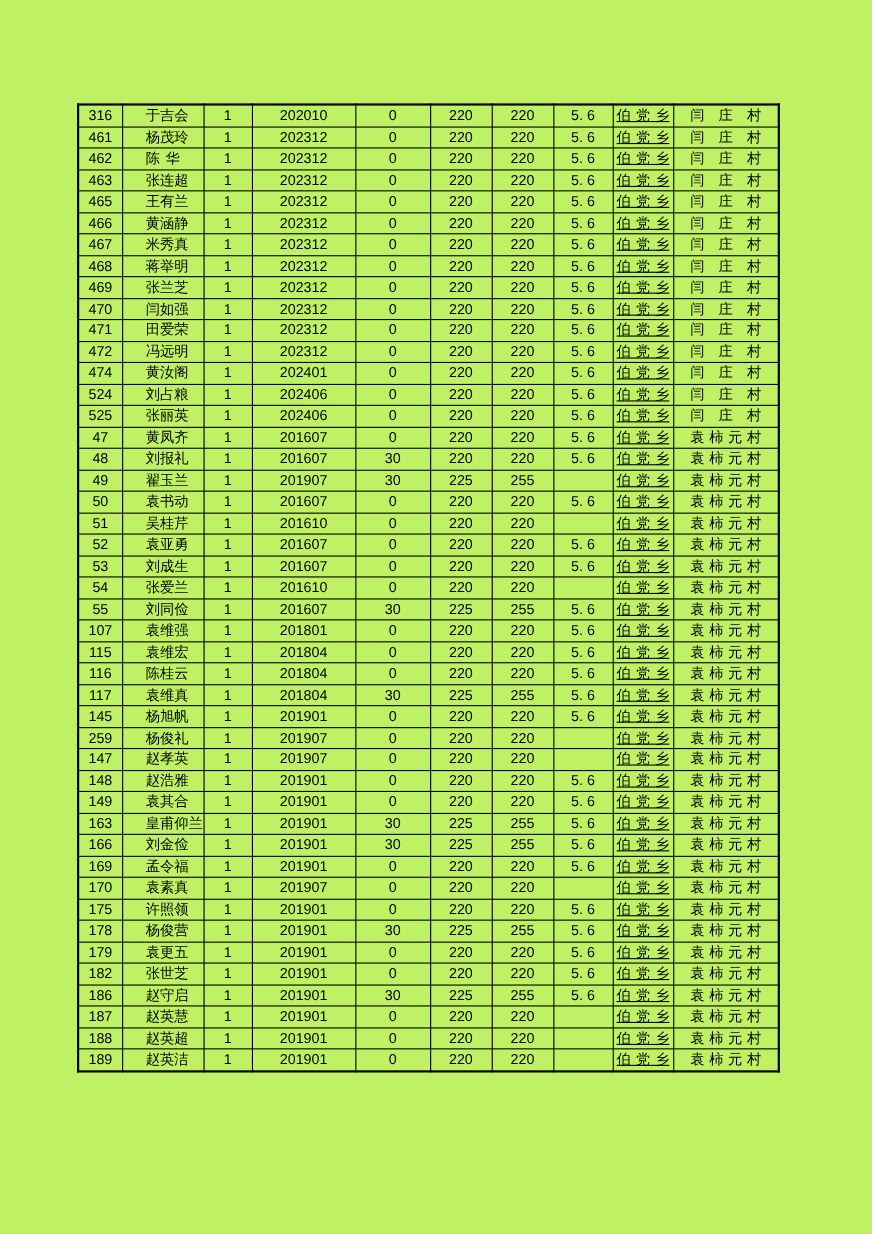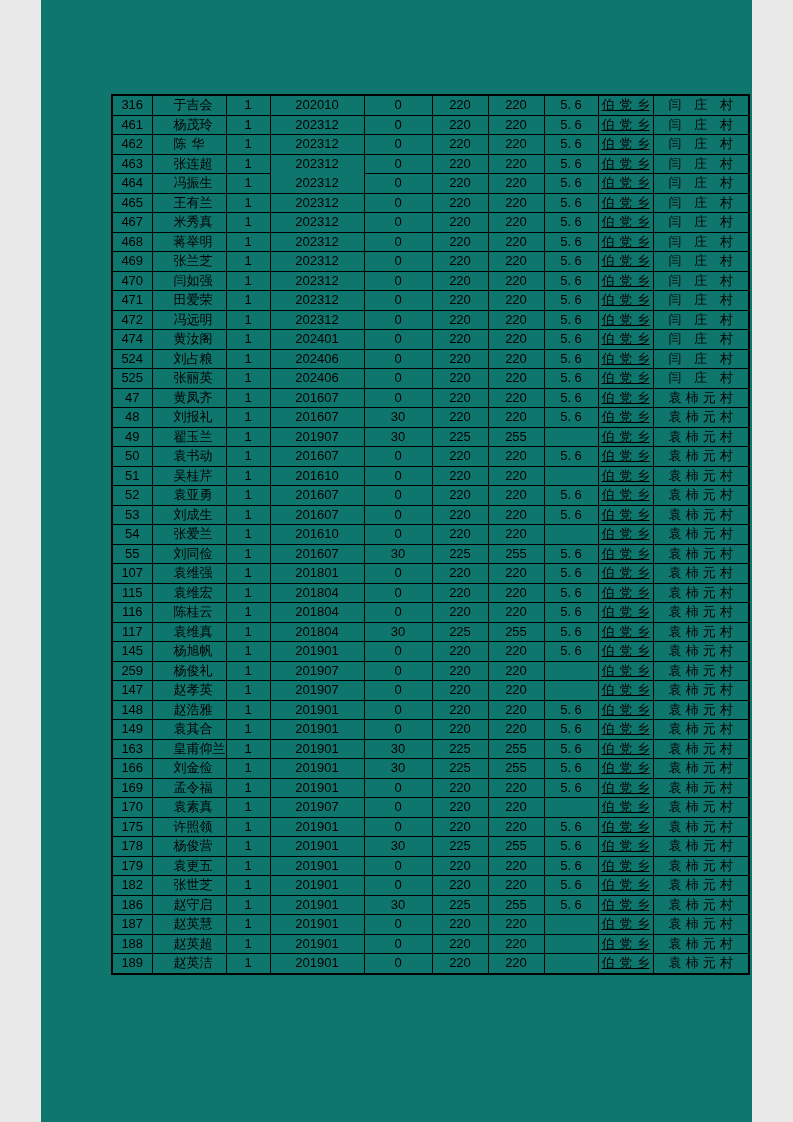--- a/index.html
+++ b/index.html
@@ -2,24 +2,24 @@
 <html><head>
 <meta charset="utf-8">
 <style>
   html, body {
     margin: 0;
     padding: 0;
     background: #e8e8e8;
   }
   .page {
     position: relative;
-    width: 711px;
+    width: 793px;
     height: 1122px;
     margin: 0 auto;
-    background: #0f766e;
+    background: #bef264;
     overflow: hidden;
     font-family: "Liberation Sans", sans-serif;
     color: #000000;
   }
   table.grid {
     position: absolute;
     left: 70px;
     top: 94px;
     border-collapse: collapse;
     table-layout: fixed;
@@ -107,34 +107,34 @@
           <td class="c-count">1</td>
           <td class="c-date" style="border-bottom: none;">202312</td>
           <td class="c-adj">0</td>
           <td class="c-amt1">220</td>
           <td class="c-amt2">220</td>
           <td class="c-rate">5. 6</td>
           <td class="c-township dist">伯党乡</td>
           <td class="c-village dist">闫庄村</td>
         </tr>
         <tr>
-          <td class="c-id">464</td>
-          <td class="c-name dist">冯振生</td>
-          <td class="c-count">1</td>
-          <td class="c-date" style="border-top: none;">202312</td>
-          <td class="c-adj">0</td>
-          <td class="c-amt1">220</td>
-          <td class="c-amt2">220</td>
-          <td class="c-rate">5. 6</td>
-          <td class="c-township dist">伯党乡</td>
-          <td class="c-village dist">闫庄村</td>
-        </tr>
-        <tr>
           <td class="c-id">465</td>
           <td class="c-name dist">王有兰</td>
+          <td class="c-count">1</td>
+          <td class="c-date">202312</td>
+          <td class="c-adj">0</td>
+          <td class="c-amt1">220</td>
+          <td class="c-amt2">220</td>
+          <td class="c-rate">5. 6</td>
+          <td class="c-township dist">伯党乡</td>
+          <td class="c-village dist">闫庄村</td>
+        </tr>
+        <tr>
+          <td class="c-id">466</td>
+          <td class="c-name dist">黄涵静</td>
           <td class="c-count">1</td>
           <td class="c-date">202312</td>
           <td class="c-adj">0</td>
           <td class="c-amt1">220</td>
           <td class="c-amt2">220</td>
           <td class="c-rate">5. 6</td>
           <td class="c-township dist">伯党乡</td>
           <td class="c-village dist">闫庄村</td>
         </tr>
         <tr>

